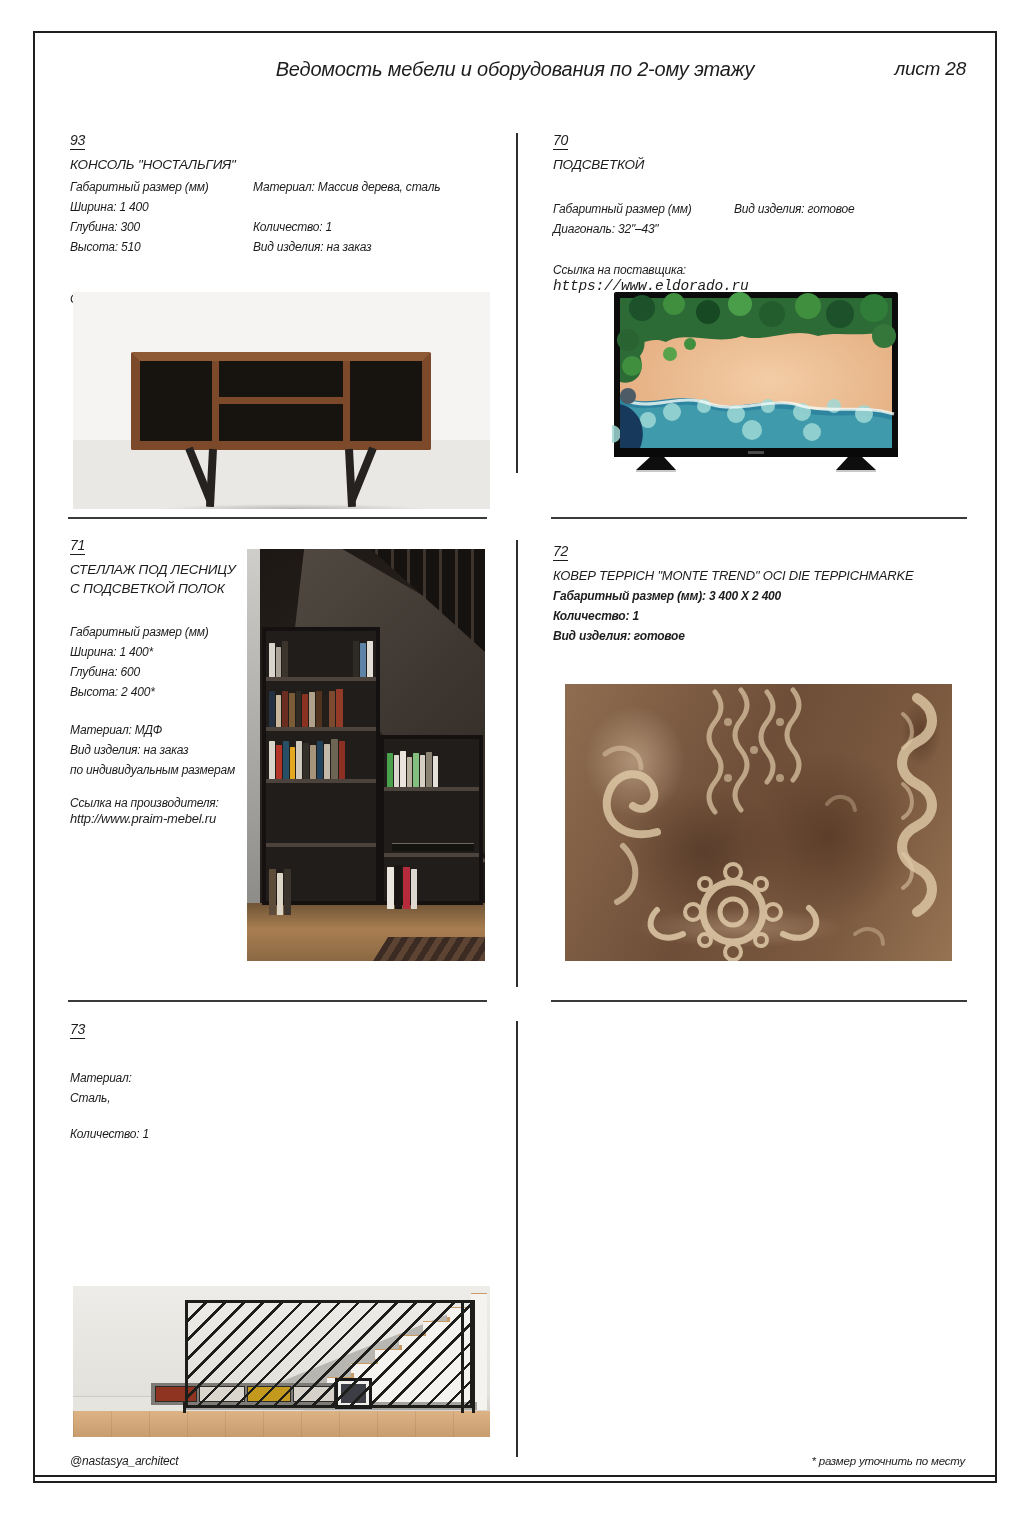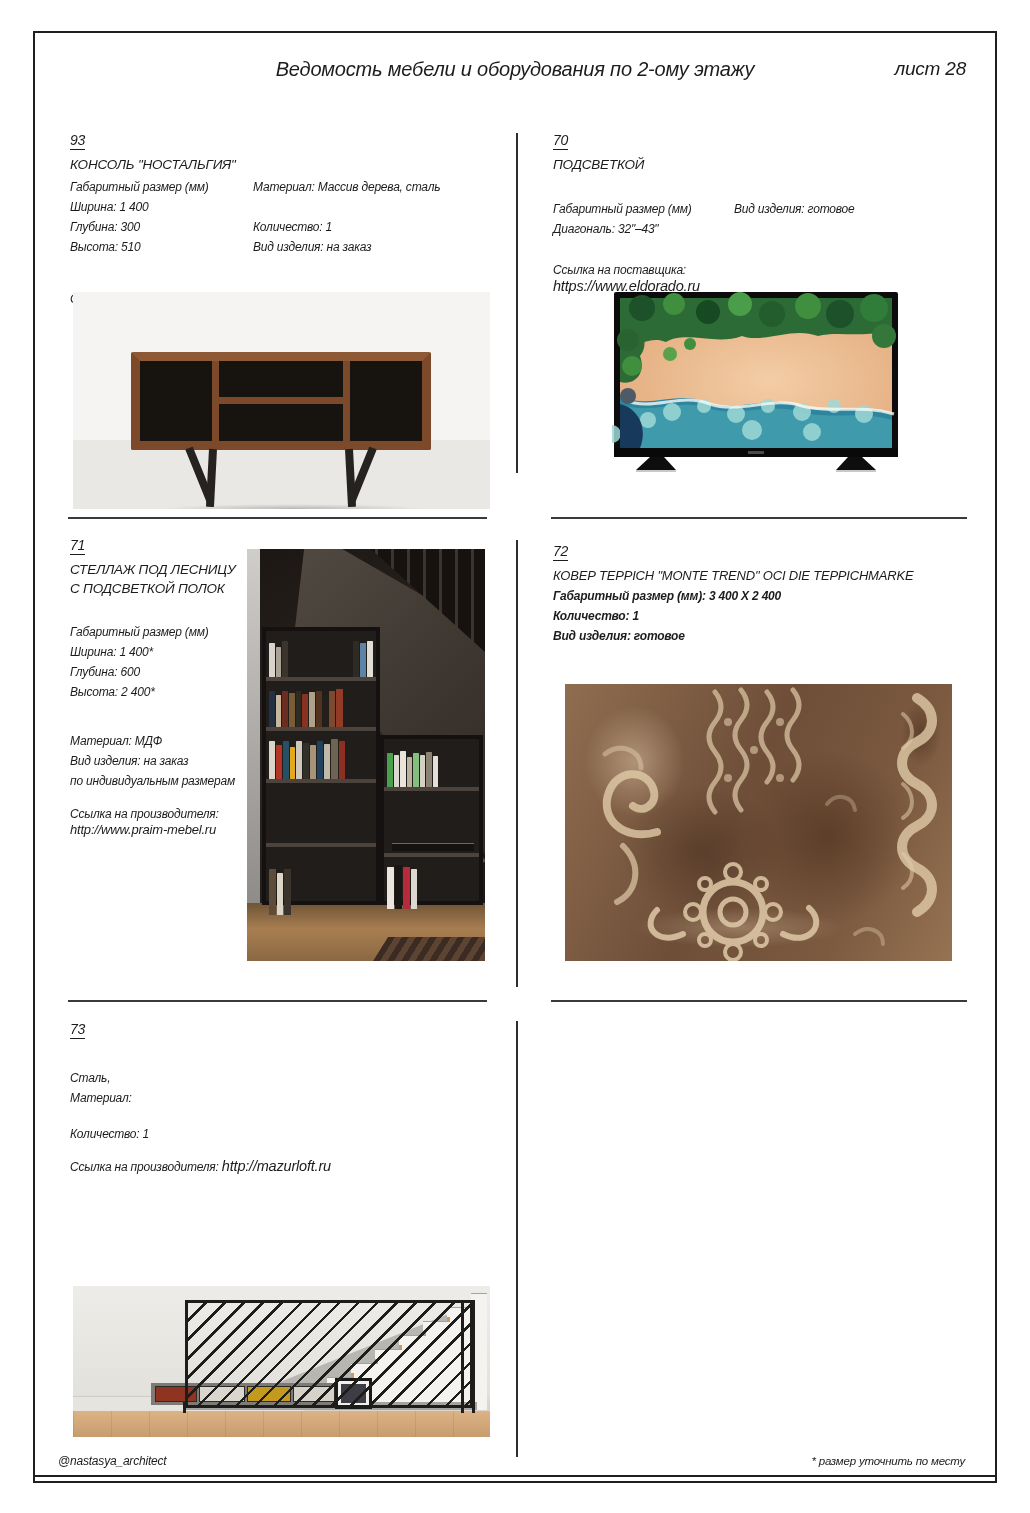--- a/index.html
+++ b/index.html
@@ -130,21 +130,21 @@
     <div class="num">70</div>
     <div class="iname">ПОДСВЕТКОЙ</div>
     <div class="grid2 spec" style="grid-template-columns:181px 1fr;margin-top:25px;">
       <div class="spec-line">Габаритный размер (мм)</div>
       <div class="spec-line">Вид изделия: готовое</div>
       <div class="spec-line">Диагональ: 32"–43"</div>
       <div class="spec-line"></div>
     </div>
     <div class="linkrow" style="margin-top:24px;">
       <div>Ссылка на поставщика:</div>
-      <div class="url" style="margin-top:1px;">https://www.eldorado.ru</div>
+      <div class="url" style="margin-top:1px;font-family:Liberation Mono, monospace;">https://www.eldorado.ru</div>
     </div>
   </div>
 
   <div class="abs ph-tv" style="left:612px;top:292px;width:288px;height:184px;">
     <svg width="288" height="184" viewBox="0 0 288 184">
       <rect x="2" y="0" width="284" height="164" rx="2" fill="#0c0c0c"></rect>
       <rect x="8" y="6" width="272" height="150" fill="#e9b98e"></rect>
       <radialGradient id="sand" cx="55%" cy="55%" r="60%">
         <stop offset="0" stop-color="#f3cda6"></stop>
           <stop offset="1" stop-color="#e4ad80"></stop>
@@ -207,21 +207,21 @@
   <div class="abs" style="left:70px;top:536px;width:176px;">
     <div class="num">71</div>
     <div class="iname">СТЕЛЛАЖ ПОД ЛЕСНИЦУ</div>
     <div class="iname">С ПОДСВЕТКОЙ ПОЛОК</div>
     <div class="spec" style="margin-top:24px;">
       <div class="spec-line">Габаритный размер (мм)</div>
       <div class="spec-line">Ширина: 1 400*</div>
       <div class="spec-line">Глубина: 600</div>
       <div class="spec-line">Высота: 2 400*</div>
     </div>
-    <div class="spec" style="margin-top:29px;">
+    <div class="spec" style="margin-top:18px;">
       <div class="spec-line">Материал: МДФ</div>
       <div class="spec-line">Вид изделия: на заказ</div>
       <div class="spec-line">по индивидуальным размерам</div>
     </div>
     <div class="linkrow" style="margin-top:16px;">
       <div>Ссылка на производителя:</div>
       <div class="url" style="font-size:13px;margin-top:1px;">http://www.praim-mebel.ru</div>
     </div>
   </div>
 
@@ -358,29 +358,25 @@
   </div>
 
   <div class="abs hdiv" style="left:68px;top:1000px;width:419px;"></div>
   <div class="abs hdiv" style="left:551px;top:1000px;width:416px;"></div>
   <div class="abs vdiv" style="left:516px;top:540px;height:447px;"></div>
   <div class="abs vdiv" style="left:516px;top:1021px;height:436px;"></div>
 
   <div class="abs" style="left:70px;top:1020px;width:420px;">
     <div class="num">73</div>
     <div class="spec" style="margin-top:24px;">
+      <div class="spec-line">Материал:</div>
       <div class="spec-line">Сталь,</div>
-      <div class="spec-line">Материал:</div>
     </div>
     <div class="spec" style="margin-top:16px;">
       <div class="spec-line">Количество: 1</div>
-    </div>
-    <div class="linkrow" style="margin-top:14px;">
-      <span>Ссылка на производителя:</span>
-      <span class="url">http://mazurloft.ru</span>
     </div>
   </div>
 
   <div class="abs ph-rail" style="left:73px;top:1286px;width:417px;height:151px;">
     <div class="rp-shadow"></div>
     <div class="rp-stairs">
       <div class="rp-tread" style="left:0;top:101px;"></div>
       <div class="rp-tread" style="left:24px;top:87px;"></div>
       <div class="rp-tread" style="left:48px;top:73px;"></div>
       <div class="rp-tread" style="left:72px;top:59px;"></div>
@@ -401,16 +397,16 @@
         <div class="rp-frame-in">
           <div class="rp-frame-core"></div>
         </div>
       </div>
     <div class="rp-rail"></div>
     <div class="rp-post" style="left:388px;"></div>
     <div class="rp-post" style="left:399px;"></div>
     <div class="rp-post" style="left:110px;top:116px;height:11px;"></div>
   </div>
 
-  <div class="abs footer" style="left:58px;top:1454px;font-style:italic;">@nastasya_architect</div>
+  <div class="abs footer" style="left:70px;top:1454px;font-style:italic;">@nastasya_architect</div>
   <div class="abs footer" style="right:65px;top:1455px;font-size:11.5px;">* размер уточнить по месту</div>
 
 </div>
 
 </body></html>

